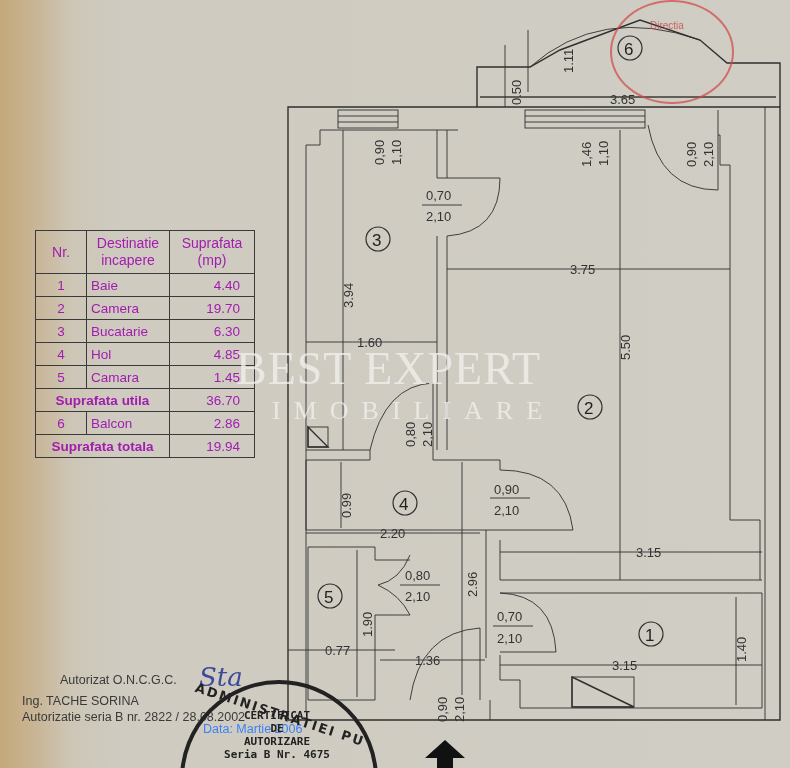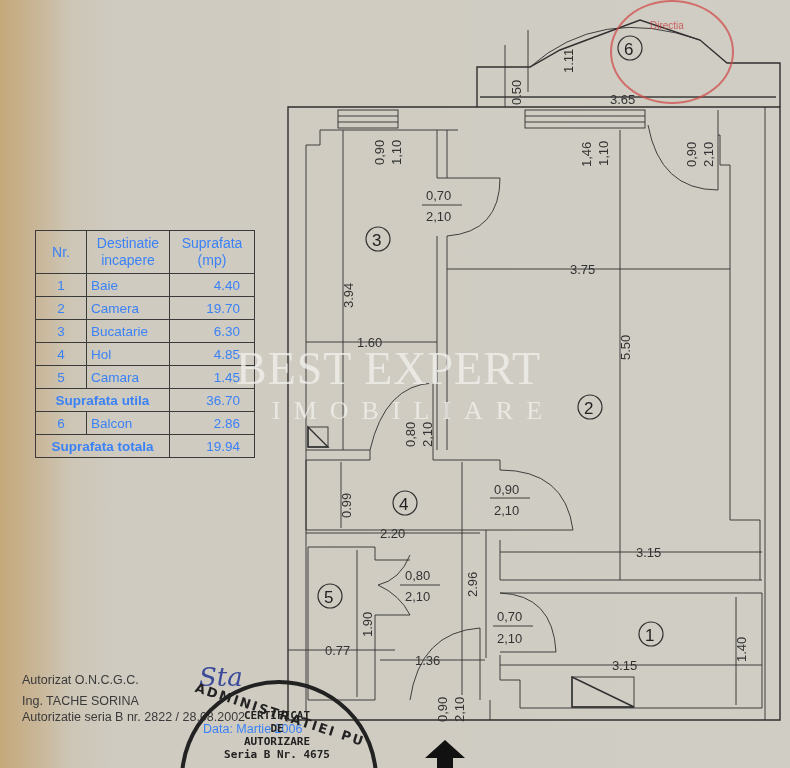--- a/index.html
+++ b/index.html
@@ -9,21 +9,21 @@
     font-family: "Liberation Sans", sans-serif;
     color:#2a2a2a;
   }
   .plan { position:absolute; left:0; top:0; width:790px; height:768px; }
   .plan line, .plan path, .plan rect, .plan polyline { stroke:#2f2f2f; fill:none; stroke-width:1.4; }
   .plan .thin { stroke-width:0.9; }
   .dim { font-family:"Liberation Sans", sans-serif; font-size:13px; fill:#333; }
   .roomnum { font-family:"Liberation Sans", sans-serif; font-size:17px; fill:#222; }
   .legend {
     position:absolute; left:35px; top:230px; border-collapse:collapse;
-    font-size:13.5px; color:#3b82f6; background:transparent;
+    font-size:13.5px; color:#a21caf; background:transparent;
   }
   .legend td, .legend th { border:1.5px solid #3a3a3a; padding:1px 4px; font-weight:normal; height:20px; }
   .legend th { height:40px; line-height:17px; font-size:14px; }
   .legend td.num { text-align:center; width:42px; }
   .legend td.name { width:74px; }
   .legend td.val { text-align:right; width:66px; padding-right:14px; }
   .legend td.span { text-align:center;font-weight:bold; }
   .author { position:absolute; left:22px; font-size:12.5px; color:#3a3a3a; white-space:nowrap; }
   .watermark { position:absolute; left:236px; top:344px; color:rgba(240,240,236,0.78); font-family:"Liberation Serif", serif; font-size:46px; letter-spacing:1px; line-height:50px; white-space:nowrap; }
   .watermark-sub { position:absolute; left:272px; top:396px; color:rgba(240,240,236,0.78); font-family:"Liberation Serif", serif; font-size:26px; letter-spacing:13px; white-space:nowrap; }
@@ -217,21 +217,21 @@
   <tr>
     <td class="span" colspan="2">Suprafata totala</td>
     <td class="val">19.94</td>
   </tr>
 </tbody>
   </table>
 
 <div class="watermark">BEST EXPERT</div>
 <div class="watermark-sub">IMOBILIARE</div>
 
-<div class="author" style="top:673px;">Autorizat O.N.C.G.C.</div>
+<div class="author" style="top:673px;margin-left:38px;">Autorizat O.N.C.G.C.</div>
 <div class="author" style="top:694px;">Ing. TACHE SORINA</div>
 <div class="author" style="top:710px;">Autorizatie seria B nr. 2822 / 28.08.2002</div>
 <div class="author" style="top:722px; left:164px; color:#3b82f6;margin-left:39px;">Data: Martie 2006</div>
 <div class="signature">Sta</div>
 
 <div class="stamp-black"></div>
 <div class="stamp-ring-text">ADMINISTRATIEI PU</div>
 <div class="stamp-black-inner">
   <div>CERTIFICAT</div>
   <div>DE</div>

